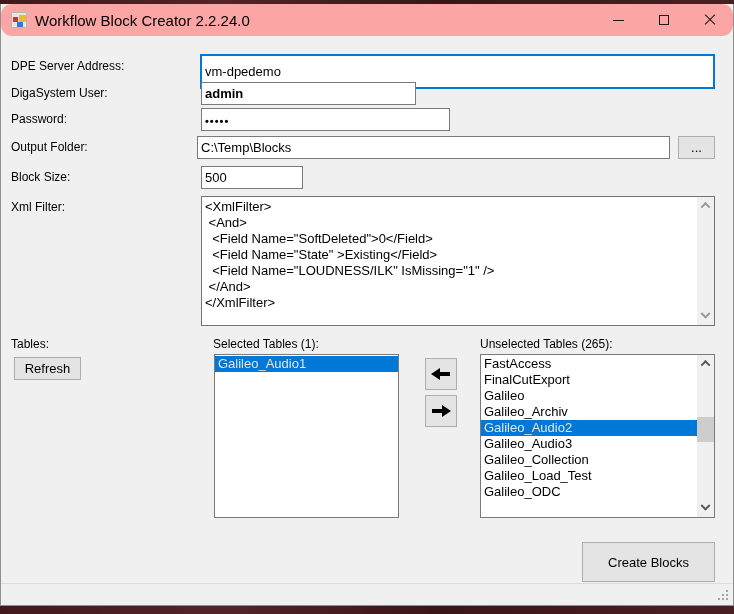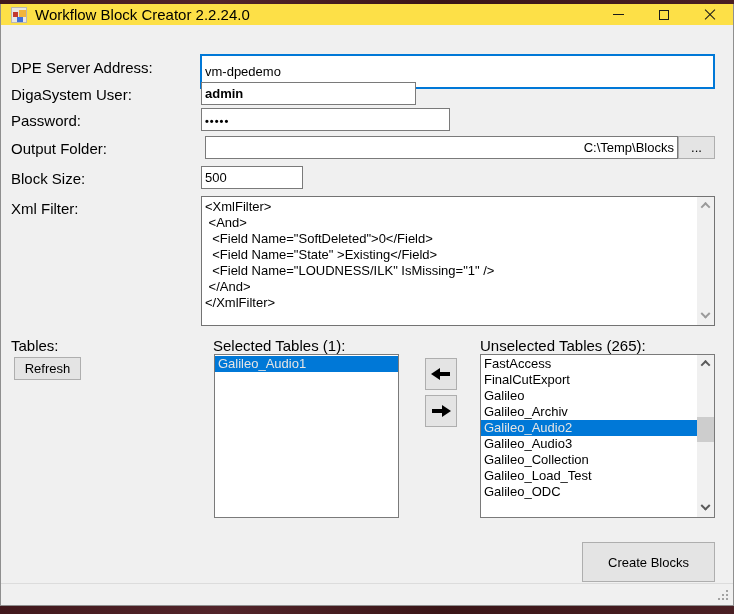--- a/index.html
+++ b/index.html
@@ -2,39 +2,39 @@
 <html style="--accent: #0078d7; --selection: #0078d7;"><head>
 <meta charset="utf-8">
 <style>
   * { margin:0; padding:0; box-sizing:border-box; }
   body { font-family:"Liberation Sans", sans-serif; }
   .screen { position:relative; width:734px; height:614px; overflow:hidden;
             background:linear-gradient(90deg,#41181c,#52242a 30%,#3a1517 60%,#4a1f24); }
   .window { position:absolute; left:0; top:4px; width:734px; height:602px;
             background:#f0f0f0; border:1px solid #8f8f8f; border-top:none; }
   
-  .titlebar { position:absolute; left:0; top:0; width:100%; height:21px; background:#fde047;
-              display:flex; align-items:center; }
+  .titlebar { position:absolute; left:0; top:0; width:100%; height:32px; background:#fca5a5;
+              display:flex; align-items:center;border-radius:11px; }
   .app-icon { position:relative; width:16px; height:16px; margin-left:10px;
               background:#e8e6e3; border:1px solid #b9b7b4; }
   .app-icon .sq-red    { position:absolute; left:1px;  top:4px;  width:5px; height:5px; background:#c3392f; }
   .app-icon .sq-yellow { position:absolute; left:7px;  top:2px;  width:7px; height:7px; background:#f2b53b; }
   .app-icon .sq-blue   { position:absolute; left:5px;  top:9px;  width:6px; height:5px; background:#3f6fd8; }
   .title-text { margin-left:8px; font-size:15px; color:#000; }
   .caption-btns { margin-left:auto; display:flex; height:100%; }
   .cap-btn { width:46px; height:100%; display:flex; align-items:center; justify-content:center; }
   .ic-min { width:11px; height:1px; background:#1a1a1a; }
   .ic-max { width:10px; height:10px; border:1px solid #1a1a1a; background:transparent; }
   .ic-close { position:relative; width:12px; height:12px; }
   .ic-close i { position:absolute; left:-1px; top:5px; width:14px; height:1px; background:#1a1a1a; display:block; }
   .ic-close i:first-child { transform:rotate(45deg); }
   .ic-close i:last-child  { transform:rotate(-45deg); }
   
   .client { position:absolute; left:0; top:36px; right:0; bottom:0; background:#f0f0f0; }
-  .lbl { position:absolute; left:10px; font-size:15px; color:#000; white-space:nowrap; }
+  .lbl { position:absolute; left:10px; font-size:12px; color:#000; white-space:nowrap; }
   .tb { position:absolute; border:1px solid #7a7a7a; background:#fff; font-family:"Liberation Sans",sans-serif;
         font-size:13px; color:#000; padding:0 3px; outline:none; }
   .tb.focused { border:2px solid var(--accent,#0078d7); }
   .btn { position:absolute; background:#e4e4e4; border:1px solid #aeaeae; font-family:"Liberation Sans",sans-serif;
          font-size:13px; color:#000; display:flex; align-items:center; justify-content:center; cursor:default; }
   
   .xmlbox { position:absolute; left:200px; top:156px; width:514px; height:130px; background:#fff;
             border:1px solid #737373; }
   .xmlbox .xml-content { position:absolute; left:3px; top:2px; right:20px; bottom:2px;
             font-family:"Liberation Sans",sans-serif; font-size:13px; line-height:16px;
@@ -101,21 +101,21 @@
       <div class="lbl" style="top:46px">DigaSystem User:</div>
       <div class="lbl" style="top:72px">Password:</div>
       <div class="lbl" style="top:100px">Output Folder:</div>
       <div class="lbl" style="top:130px">Block Size:</div>
       <div class="lbl" style="top:160px">Xml Filter:</div>
       <div class="lbl" style="top:297px">Tables:</div>
 
       <input class="tb focused" style="left: 199px; top: 14px; width: 515px; height: 35px;" value="vm-dpedemo">
       <input class="tb" style="left: 200px; top: 42px; width: 215px; height: 23px; font-weight: bold;" value="admin">
       <input class="tb" style="left: 200px; top: 68px; width: 249px; height: 23px; letter-spacing: 1px; font-size: 11px; font-weight: bold; padding-top: 2px;" value="•••••">
-      <input class="tb" style="left: 204px; top: 96px; width: 473px; height: 23px; text-align: right;" value="C:\Temp\Blocks">
+      <input class="tb" style="left: 196px; top: 96px; width: 473px; height: 23px;" value="C:\Temp\Blocks">
       <button class="btn" style="left:677px; top:96px; width:37px; height:23px">...</button>
       <input class="tb" style="left: 200px; top: 126px; width: 102px; height: 23px;" value="500">
 
       <div class="xmlbox">
         <div class="xml-content">&lt;XmlFilter&gt;
  &lt;And&gt;
   &lt;Field Name="SoftDeleted"&gt;0&lt;/Field&gt;
   &lt;Field Name="State" &gt;Existing&lt;/Field&gt;
   &lt;Field Name="LOUDNESS/ILK" IsMissing="1" /&gt;
  &lt;/And&gt;

